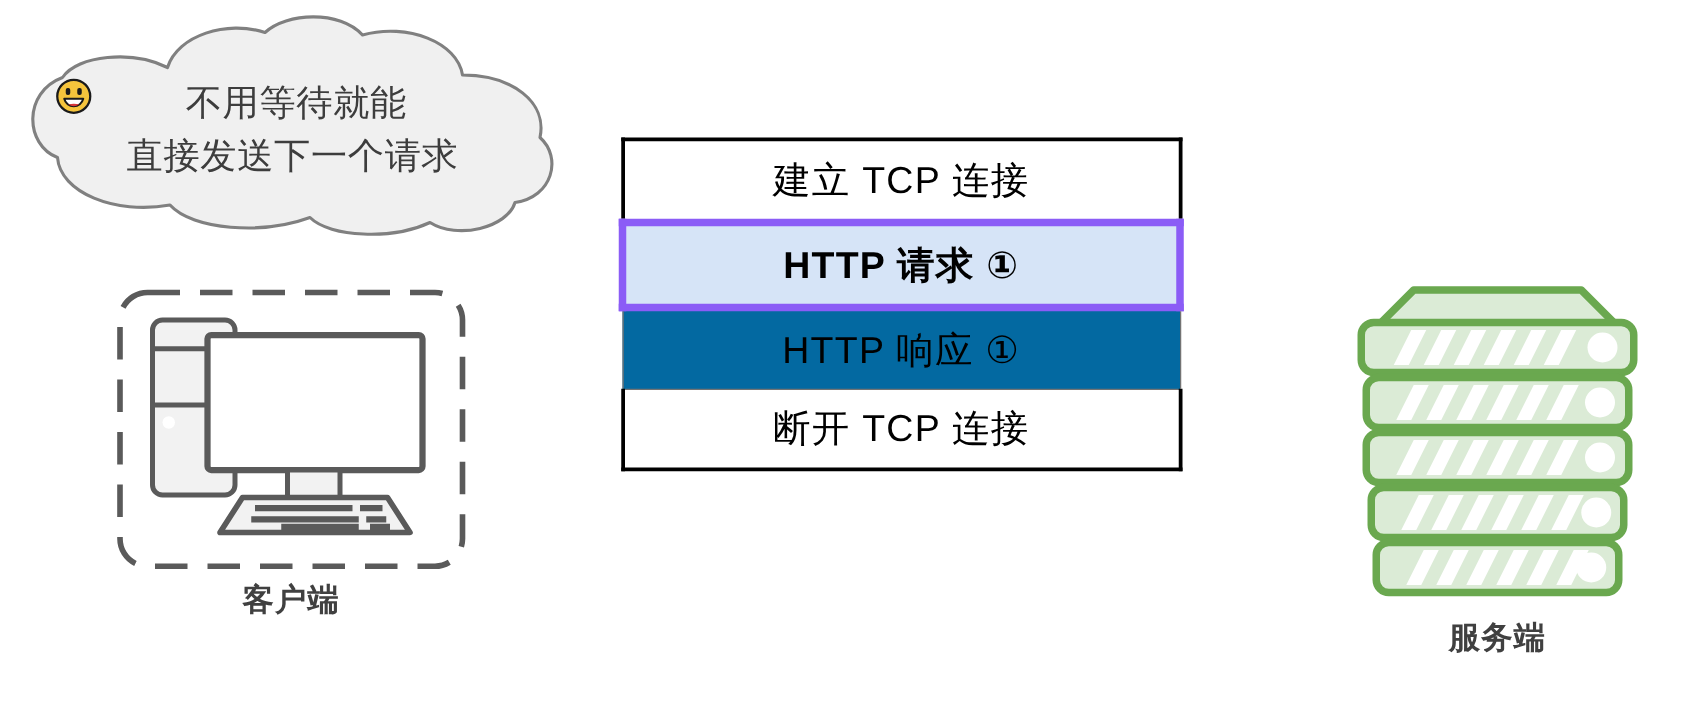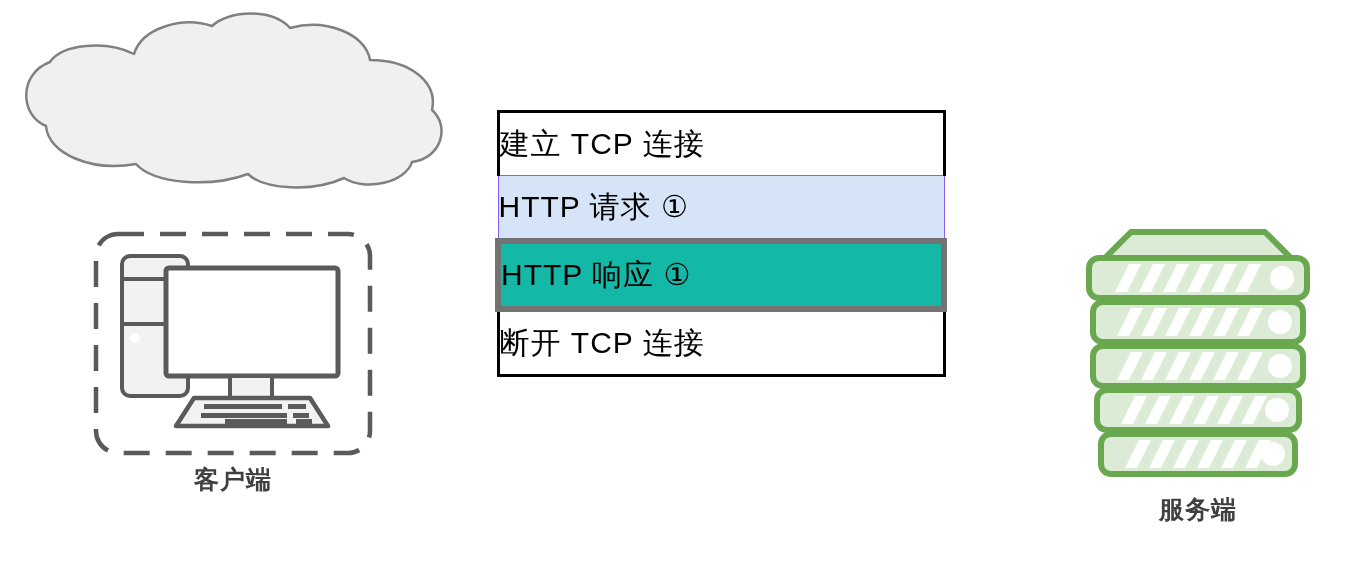--- a/index.html
+++ b/index.html
@@ -79,20 +79,21 @@
   #sequence-table {
     position: absolute;
     left: 495px;
     top: 110px;
     width: 452px;
     border-collapse: collapse;
     table-layout: fixed;
   }
   #sequence-table td {
     height: 62px;
+    text-align: center;
     vertical-align: middle;
     font-size: 30px;
     color: #000000;
     letter-spacing: 1px;
     padding: 0;
     white-space: nowrap;
   }
   td.row-plain {
     background: #ffffff;
     border-left: 3px solid #000000;
@@ -100,25 +101,26 @@
   }
   td.row-first {
     border-top: 3px solid #000000;
   }
   td.row-last {
     border-bottom: 3px solid #000000;
     margin-top: 20px;
   }
   td.row-request {
     background: #d6e4f7;
-    border: 1px solid #8b5cf6;
+    border: 6px solid #8b5cf6;
+    font-weight: bold;
   }
   td.row-response {
-    background: #14b8a6;
-    border: 6px solid #737373;
+    background: #0369a1;
+    border: 1px solid #737373;
   }
 
   
   #server-group {
     position: absolute;
     left: 1083px;
     top: 228px;
     width: 230px;
     height: 310px;
   }
@@ -143,20 +145,34 @@
              C 312 6, 352 22, 356 48
              C 396 48, 424 70, 418 98
              C 436 114, 428 146, 398 150
              C 392 170, 352 180, 330 166
              C 300 180, 250 178, 234 162
              C 196 176, 140 172, 122 152
              C 78 160, 34 142, 32 114
              C 6 104, 4 62, 36 50
              C 48 32, 92 28, 120 42 Z" fill="#f0f0f0" stroke="#808080" stroke-width="2.5" stroke-linejoin="round"></path>
   </svg>
+  <div class="cloud-text">
+    <span class="cloud-line">
+      <span class="emoji-face">
+        <svg width="30" height="30" viewBox="0 0 30 30">
+          <circle cx="15" cy="15" r="13.2" fill="#f5c43c" stroke="#1a1a1a" stroke-width="1.8"></circle>
+          <rect x="8.6" y="8.4" width="3.6" height="5.6" rx="1.6" fill="#1a1a1a"></rect>
+          <rect x="17.8" y="8.4" width="3.6" height="5.6" rx="1.6" fill="#1a1a1a"></rect>
+          <path d="M 7.4 17 L 22.6 17 A 7.8 7.8 0 0 1 7.4 17 Z" fill="#ffffff" stroke="#1a1a1a" stroke-width="1.6" stroke-linejoin="round"></path>
+          <path d="M 10.6 21.4 Q 15 24.6 19.4 21.4 Q 15 20.4 10.6 21.4 Z" fill="#d6373a"></path>
+        </svg>
+      </span><span>不用等待就能</span>
+    </span>
+    <span class="cloud-line">直接发送下一个请求</span>
+  </div>
 </div>
 
 <div id="client-group">
   <svg id="client-icon" width="290" height="235" viewBox="0 0 290 235">
 
     <rect x="8" y="8" width="274" height="219" rx="22" ry="22" fill="none" stroke="#5a5a5a" stroke-width="4.5" stroke-dasharray="26 16" stroke-linecap="butt"></rect>
 
     <rect x="34" y="30" width="66" height="140" rx="8" ry="8" fill="#f2f2f2" stroke="#5a5a5a" stroke-width="4"></rect>
     <line x1="34" y1="53" x2="100" y2="53" stroke="#5a5a5a" stroke-width="4"></line>
     <line x1="34" y1="98" x2="100" y2="98" stroke="#5a5a5a" stroke-width="4"></line>

